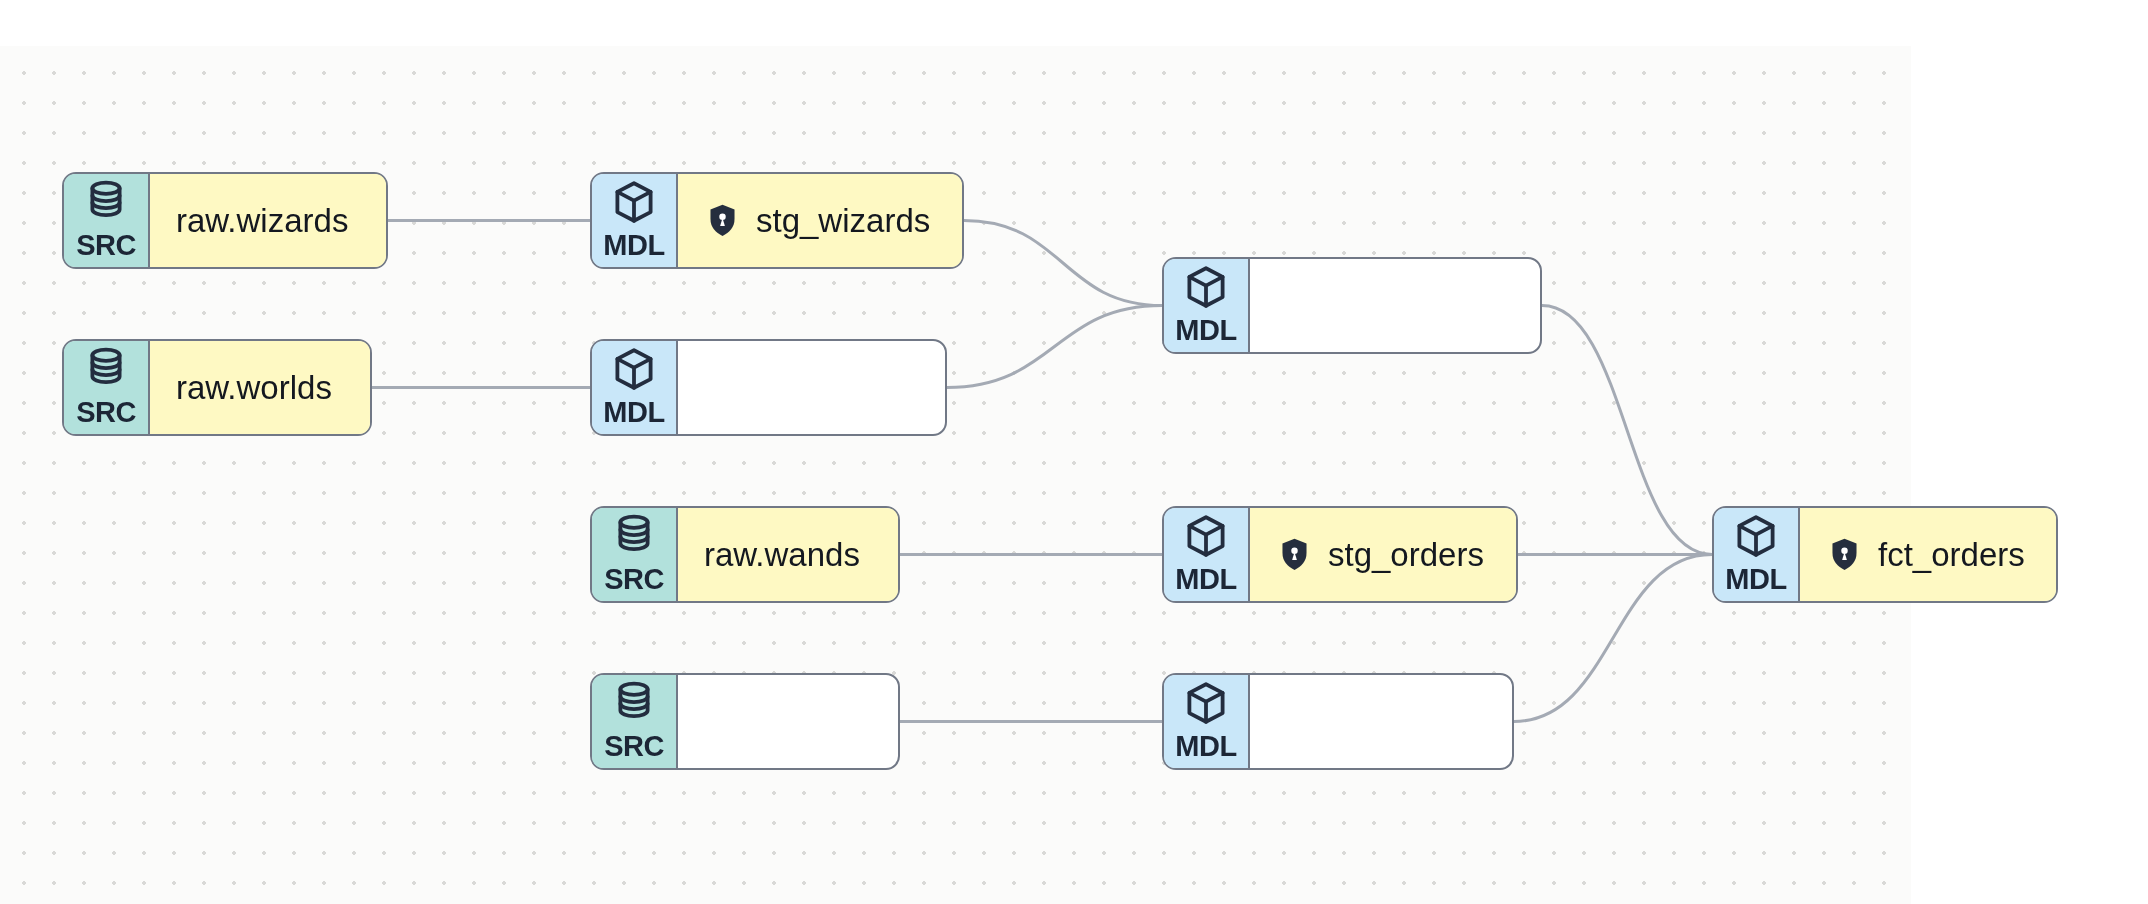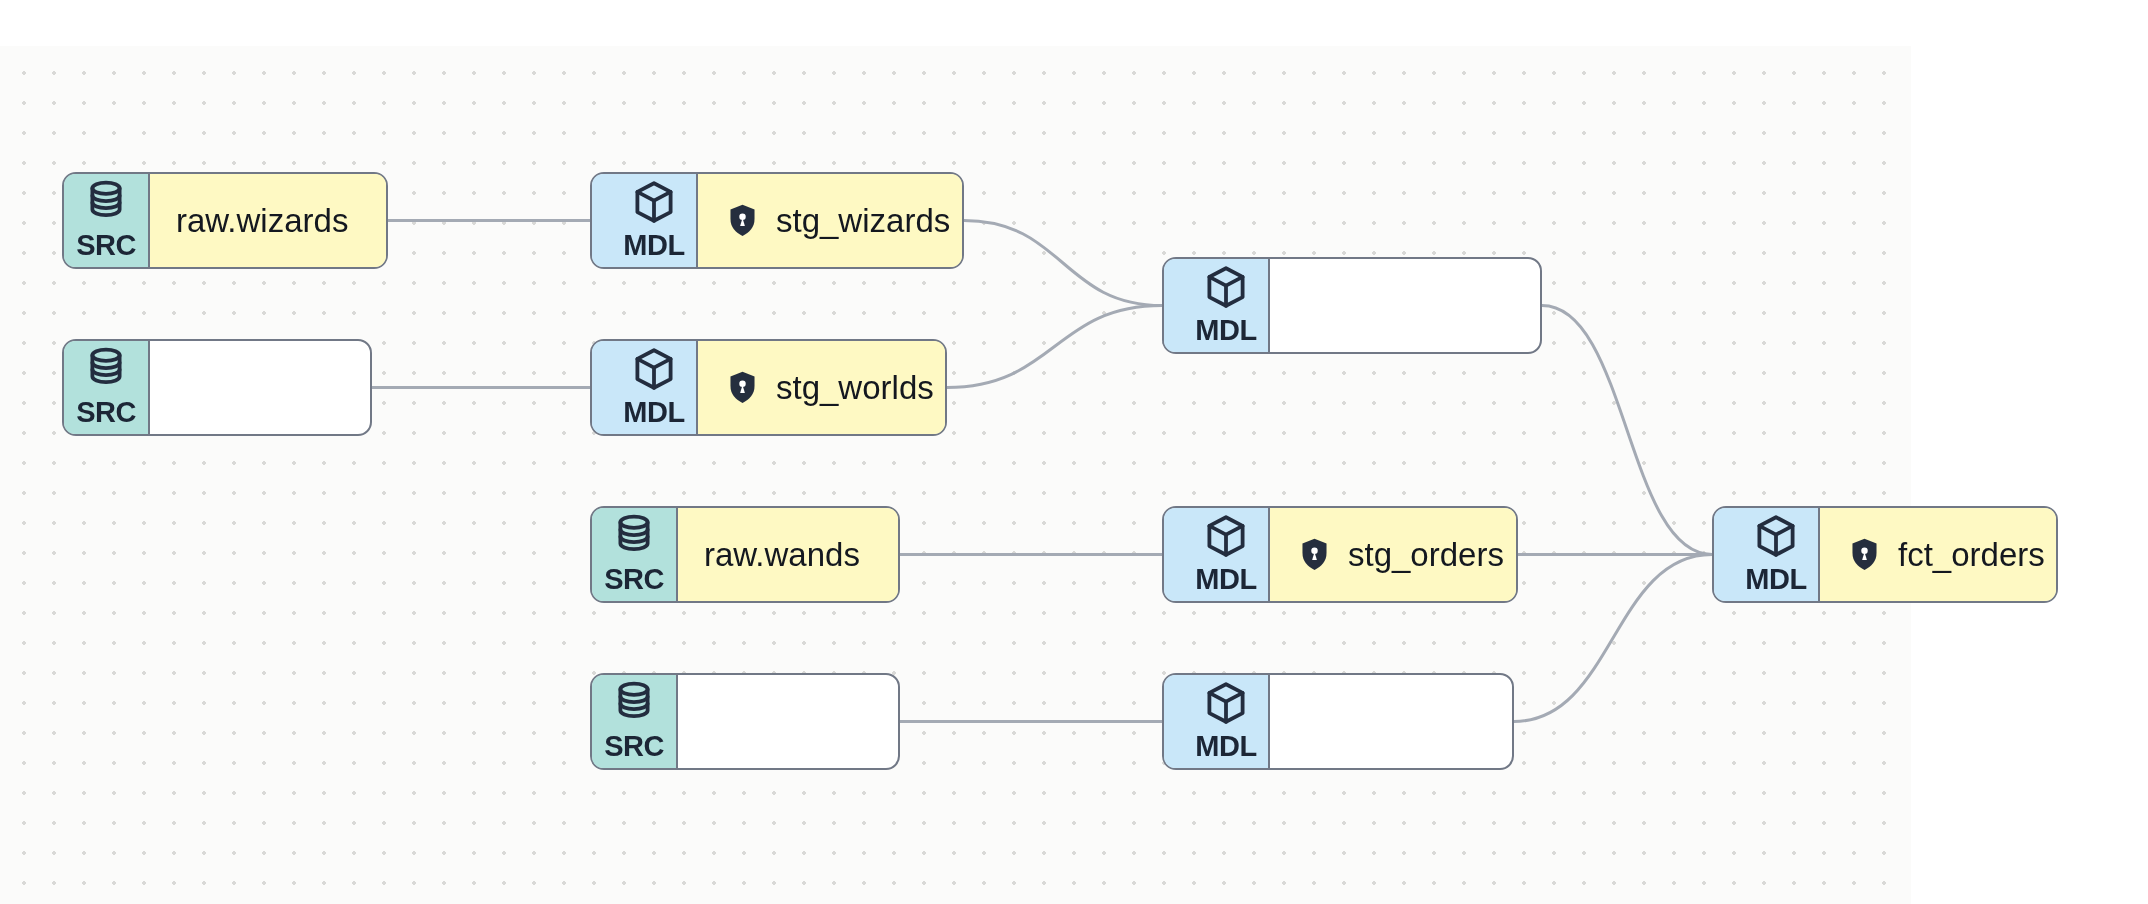--- a/index.html
+++ b/index.html
@@ -48,21 +48,21 @@
     display: flex;
     flex-direction: column;
     align-items: center;
     justify-content: center;
     gap: 1px;
     border-right: 2.5px solid #717886;
     border-radius: 11px 0 0 11px;
     padding-top: 2px;
   }
   .badge.src { background: #b2e1dc; }
-  .badge.mdl { background: #c9e7f9; padding-left: 20px; }
+  .badge.mdl { background: #c9e7f9; }
   .badge svg {
     width: 48px;
     height: 48px;
     stroke: #232d3f;
     stroke-width: 1.9;
     fill: none;
     stroke-linecap: round;
     stroke-linejoin: round;
   }
   .badge-label {
@@ -148,39 +148,32 @@
       <div class="node" style="left: 62px; top: 293px; width: 310px; height: 97px;">
         <div class="badge src">
           <span><svg viewBox="0 0 24 24">
               <ellipse cx="12" cy="5.1" rx="6.8" ry="2.8"></ellipse>
               <path d="M5.2 5.1v10.6c0 1.58 3.05 2.85 6.8 2.85s6.8-1.27 6.8-2.85V5.1"></path>
               <path d="M18.8 8.8c0 1.55-3.05 2.8-6.8 2.8s-6.8-1.25-6.8-2.8"></path>
               <path d="M18.8 12.3c0 1.55-3.05 2.8-6.8 2.8s-6.8-1.25-6.8-2.8"></path>
             </svg></span>
           <span class="badge-label">SRC</span>
         </div>
+        <div class="body">
+          <span class="node-label">raw.worlds</span>
+        </div>
       </div>
       <div class="node" style="left: 590px; top: 293px; width: 357px; height: 97px;">
         <div class="badge mdl">
           <span><svg viewBox="0 0 24 24">
               <path d="M12 2.6l8.3 4.35v10.1L12 21.4l-8.3-4.35V6.95Z"></path>
               <path d="M3.7 6.95 12 11.3l8.3-4.35"></path>
               <path d="M12 11.3V21.4"></path>
             </svg></span>
           <span class="badge-label">MDL</span>
-        </div>
-        <div class="body">
-          <span class="shield">
-            <svg viewBox="0 0 24 24" style="display:block">
-              <path fill="#252e3e" stroke="none" d="M12 1.8 4.2 4.9v6.2c0 5.3 3.3 8.9 7.8 10.9 4.5-2 7.8-5.6 7.8-10.9V4.9Z"></path>
-              <circle fill="#ffffff" stroke="none" cx="12" cy="9.6" r="2.1"></circle>
-              <path fill="#ffffff" stroke="none" d="M12 10.4l-1.55 5.2h3.1Z"></path>
-            </svg>
-          </span>
-          <span class="node-label">stg_worlds</span>
         </div>
       </div>
       <div class="node" style="left: 1162px; top: 211px; width: 380px; height: 97px;">
         <div class="badge mdl">
           <span><svg viewBox="0 0 24 24">
               <path d="M12 2.6l8.3 4.35v10.1L12 21.4l-8.3-4.35V6.95Z"></path>
               <path d="M3.7 6.95 12 11.3l8.3-4.35"></path>
               <path d="M12 11.3V21.4"></path>
             </svg></span>
           <span class="badge-label">MDL</span>

